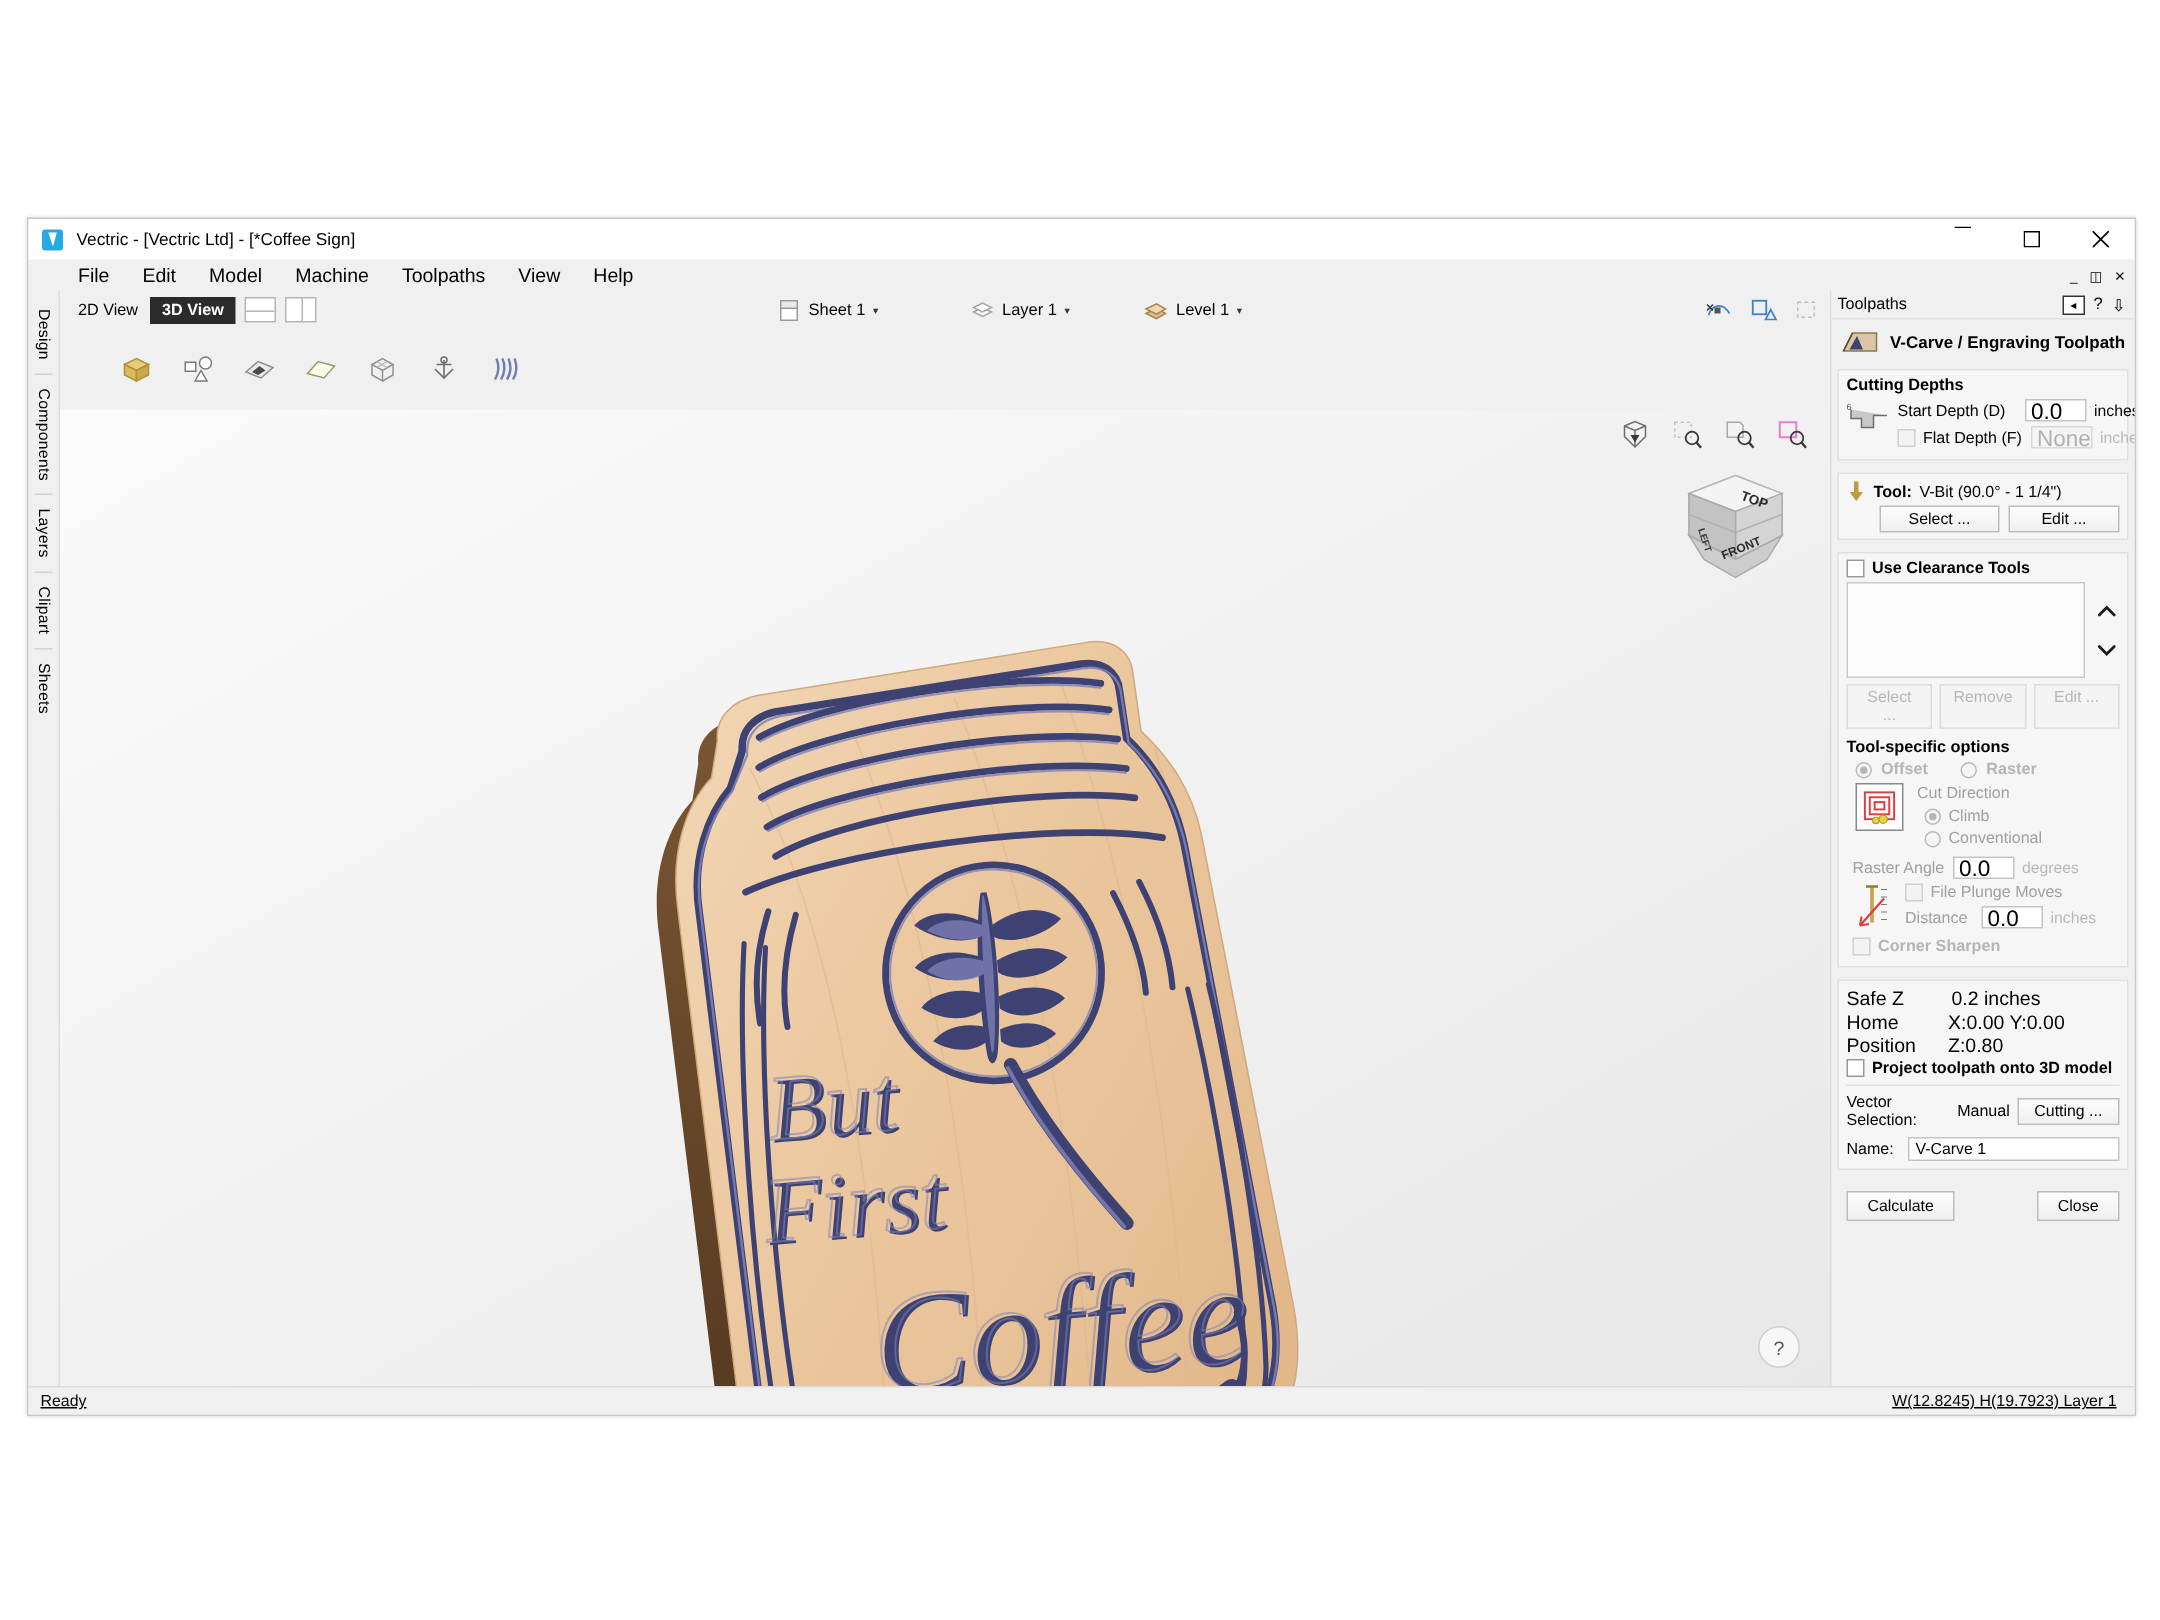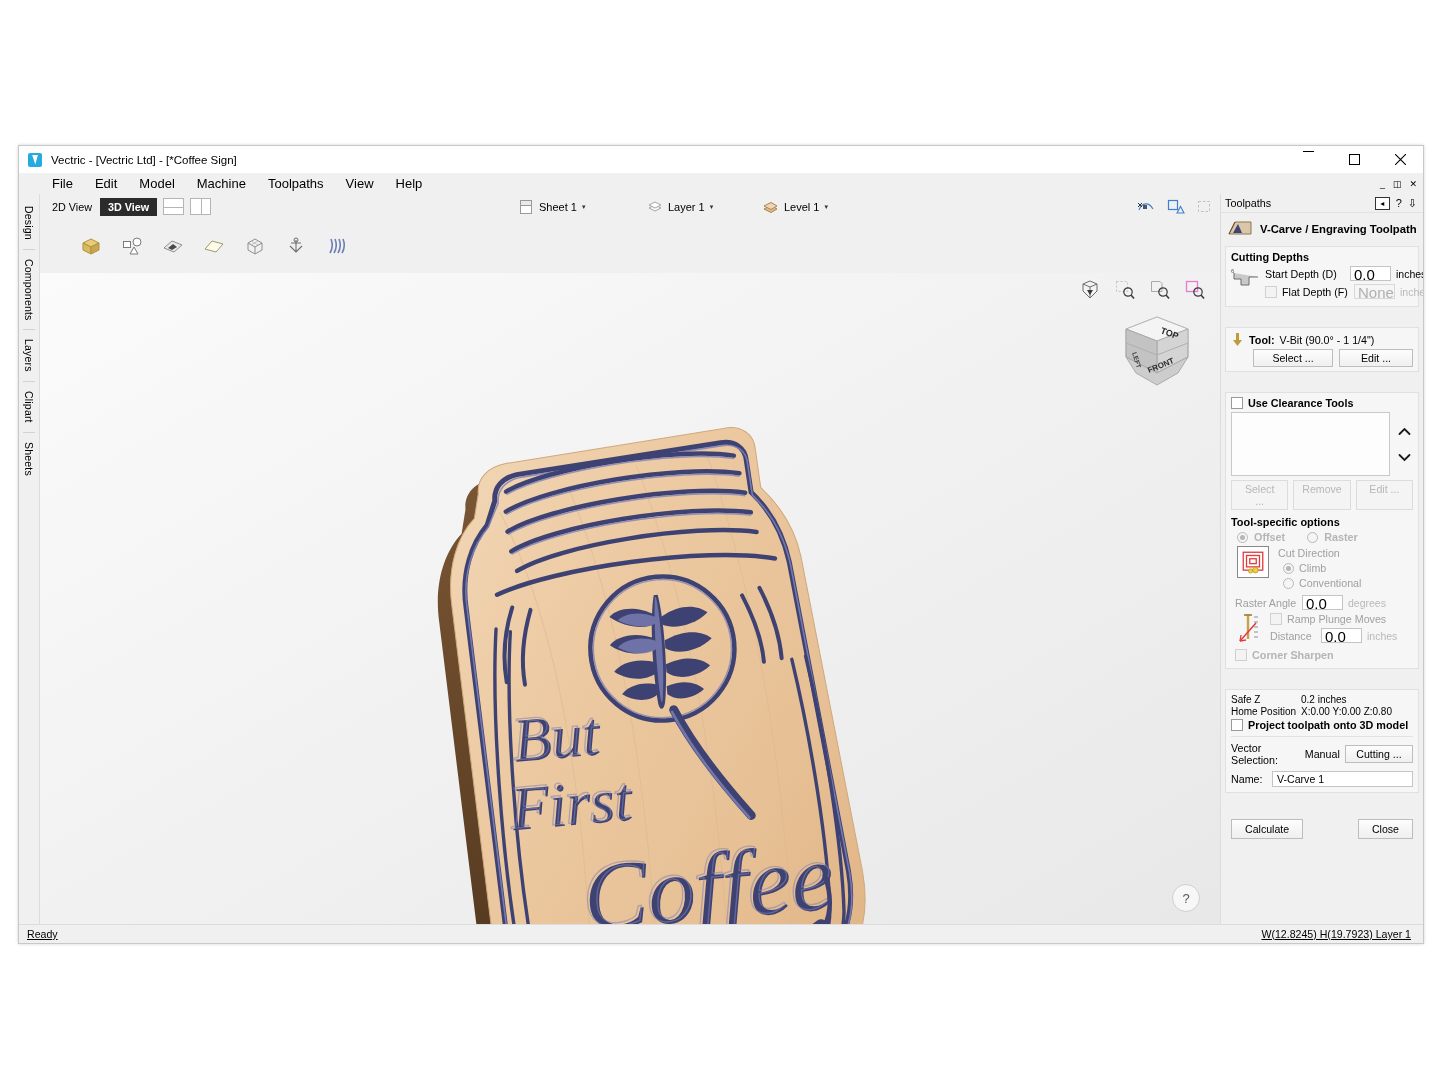--- a/index.html
+++ b/index.html
@@ -47,21 +47,21 @@
   
   .rpanel{width:202px;background:#f0f0f0;border-left:1px solid #dcdcdc;display:flex;flex-direction:column;flex:0 0 auto;}
   .rp-head{height:18px;display:flex;align-items:center;background:#f0f0f0;padding:0 3px 0 4px;border-bottom:1px solid #e2e2e2;}
   .rp-head-title{font-size:10.8px;flex:1;}
   .rp-mini{display:flex;gap:6px;align-items:center;padding-right:3px;}
   .pin-ico{font-size:11px;}
   .dock-ico{width:13px;height:11px;border:1px solid #333;display:flex;align-items:center;justify-content:center;font-size:8px;background:#fff;}
 
   .rp-scroll{flex:1;overflow:hidden;padding:3px 4px 0 4px;}
 
-  .sec{background:#f6f6f6;border:1px solid #e0e0e0;margin-bottom:20px;padding:4px 5px;}
+  .sec{background:#f6f6f6;border:1px solid #e0e0e0;margin-bottom:8px;padding:4px 5px;}
 
   .tp-header{display:flex;align-items:center;gap:7px;padding:2px 2px 6px 2px;}
   .tp-header-title{font-weight:bold;font-size:11.3px;}
 
   .grp-title{font-weight:bold;font-size:10.9px;margin-bottom:3px;}
   .row{display:flex;align-items:center;gap:5px;margin-bottom:3px;}
   .lbl{font-size:10.7px;}
   .lbl.dim{color:#a0a0a0;}
   .tin{width:41px;height:15px;border:1px solid #c4c4c4;background:#fff;font-size:15px;padding:0 3px;line-height:15px;box-sizing:border-box;}
   .tin.dim{color:#b0b0b0;background:#f5f5f5;border-color:#d8d8d8;}
@@ -81,21 +81,21 @@
   .arrow-btn{width:17px;height:17px;display:flex;align-items:center;justify-content:center;font-size:12px;color:#1b1b1b;}
 
   .btn{border:1px solid #bdbdbd;background:linear-gradient(#fdfdfd,#efefef);font-size:10.6px;padding:2px 8px;text-align:center;color:#000;}
   .btn.dim{color:#b7b7b7;border-color:#dcdcdc;background:#f4f4f4;}
   .btn-row{display:flex;gap:5px;margin-top:4px;}
 
   .depth-ico{width:30px;height:22px;flex:0 0 auto;}
   .offset-ico{width:32px;height:32px;border:1px solid #888;background:#fff;padding:2px;box-sizing:border-box;flex:0 0 auto;}
   .ramp-ico{width:26px;height:32px;flex:0 0 auto;}
 
-  .kv{display:flex;font-size:10px;margin-bottom:1px;}
+  .kv{display:flex;font-size:13px;margin-bottom:1px;}
   .kv-k{width:70px;}
 
   .nm-in{flex:1;height:16px;border:1px solid #c4c4c4;background:#fff;font-size:10.6px;padding:1px 4px;box-sizing:border-box;}
 
   .foot-btns{display:flex;justify-content:space-between;padding:6px 6px 0 6px;}
   .foot-btns .btn{padding:3px 13px;}
 
   .hr{height:1px;background:#e2e2e2;margin:5px 0;}
 
   
@@ -558,21 +558,21 @@
                   <path d="M19 4 L23 4"></path>
                   <path d="M19 9 L23 9"></path>
                   <path d="M19 14 L23 14"></path>
                   <path d="M19 19 L23 19"></path>
                   <path d="M19 24 L23 24"></path>
                 </g>
             </svg>
             <div style="flex:1;">
               <div class="row">
                 <span class="cbx dim"></span>
-                <span class="lbl dim">Ramp Plunge Moves</span>
+                <span class="lbl dim">File Plunge Moves</span>
               </div>
               <div class="row">
                 <span class="lbl dim" style="width:46px;">Distance</span>
                 <span class="tin">0.0</span>
                 <span class="unit dim">inches</span>
               </div>
             </div>
           </div>
 
           <div class="row" style="padding-left:4px;margin-top:3px;">

